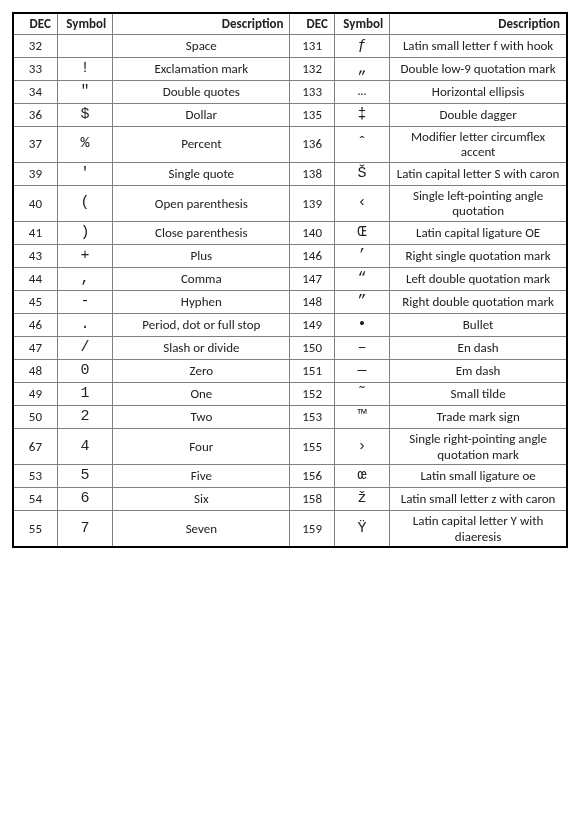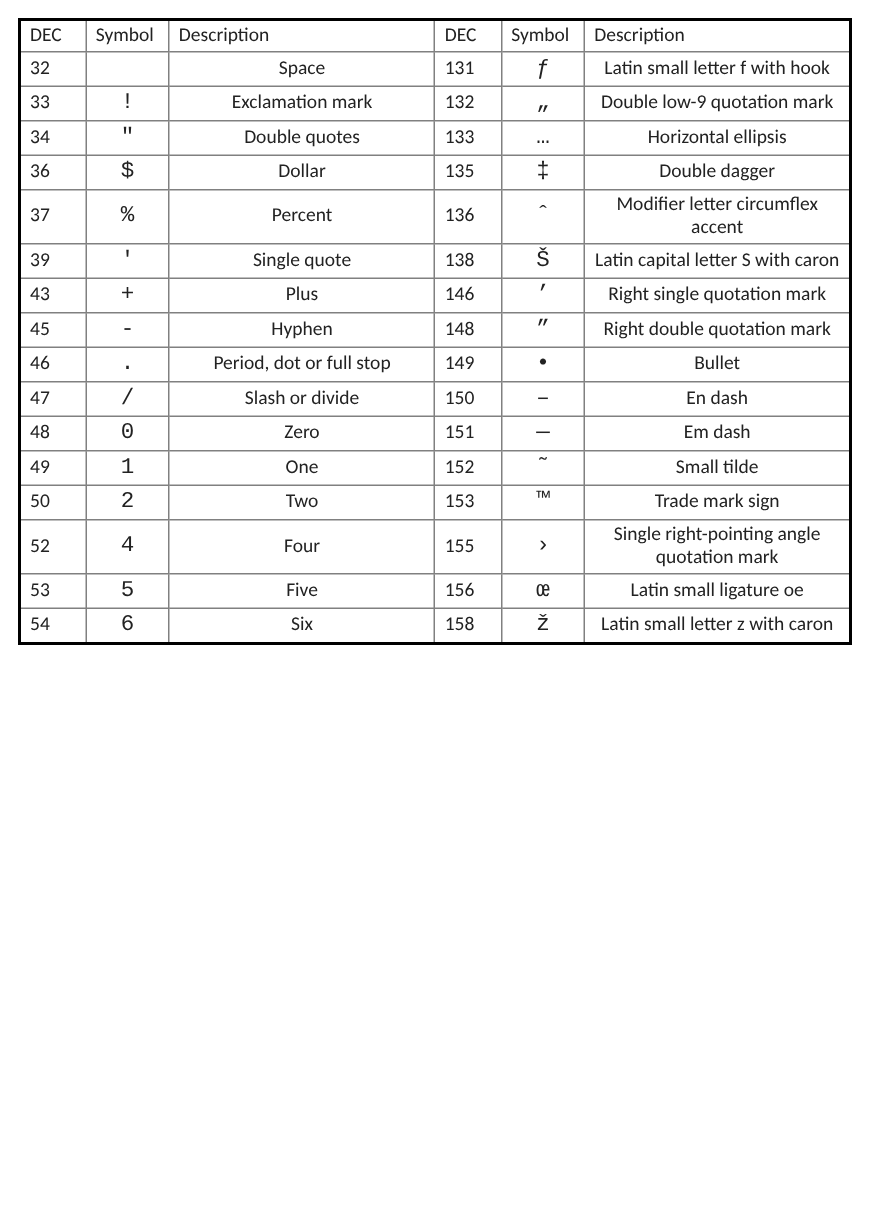--- a/index.html
+++ b/index.html
@@ -23,26 +23,26 @@
   }
   table.ascii col.dec  { width: 8%;  }
   table.ascii col.sym  { width: 10%; }
   table.ascii col.desc { width: 32%; }
   table.ascii th, table.ascii td {
     border: 1px solid #808080;
     padding: 2px 6px;
     line-height: 1.2;
   }
   table.ascii th {
-    font-weight: 400;
-    text-align: left;
+    font-weight: 700;
+    text-align: right;
     white-space: nowrap;
   }
   table.ascii td { vertical-align: middle; }
-  table.ascii td.dec  { text-align: left; }
+  table.ascii td.dec  { text-align: center; }
   table.ascii td.sym  {
     text-align: center;
     font-family: "Courier New", monospace;
     font-size: 15px;
   }
   table.ascii td.desc { text-align: center; }
 </style>
 </head>
 <body>
 
@@ -108,28 +108,52 @@
       </tr>
       <tr>
         <td class="dec">39</td>
         <td class="sym">'</td>
         <td class="desc">Single quote</td>
         <td class="dec">138</td>
         <td class="sym">Š</td>
         <td class="desc">Latin capital letter S with caron</td>
       </tr>
       <tr>
+        <td class="dec">40</td>
+        <td class="sym">(</td>
+        <td class="desc">Open parenthesis</td>
+        <td class="dec">139</td>
+        <td class="sym">‹</td>
+        <td class="desc">Single left-pointing angle quotation</td>
+      </tr>
+      <tr>
+        <td class="dec">41</td>
+        <td class="sym">)</td>
+        <td class="desc">Close parenthesis</td>
+        <td class="dec">140</td>
+        <td class="sym">Œ</td>
+        <td class="desc">Latin capital ligature OE</td>
+      </tr>
+      <tr>
         <td class="dec">43</td>
         <td class="sym">+</td>
         <td class="desc">Plus</td>
         <td class="dec">146</td>
         <td class="sym">’</td>
         <td class="desc">Right single quotation mark</td>
       </tr>
       <tr>
+        <td class="dec">44</td>
+        <td class="sym">,</td>
+        <td class="desc">Comma</td>
+        <td class="dec">147</td>
+        <td class="sym">“</td>
+        <td class="desc">Left double quotation mark</td>
+      </tr>
+      <tr>
         <td class="dec">45</td>
         <td class="sym">-</td>
         <td class="desc">Hyphen</td>
         <td class="dec">148</td>
         <td class="sym">”</td>
         <td class="desc">Right double quotation mark</td>
       </tr>
       <tr>
         <td class="dec">46</td>
         <td class="sym">.</td>
@@ -164,21 +188,21 @@
       </tr>
       <tr>
         <td class="dec">50</td>
         <td class="sym">2</td>
         <td class="desc">Two</td>
         <td class="dec">153</td>
         <td class="sym">™</td>
         <td class="desc">Trade mark sign</td>
       </tr>
       <tr>
-        <td class="dec">52</td>
+        <td class="dec">67</td>
         <td class="sym">4</td>
         <td class="desc">Four</td>
         <td class="dec">155</td>
         <td class="sym">›</td>
         <td class="desc">Single right-pointing angle quotation mark</td>
       </tr>
       <tr>
         <td class="dec">53</td>
         <td class="sym">5</td>
         <td class="desc">Five</td>
@@ -187,14 +211,22 @@
         <td class="desc">Latin small ligature oe</td>
       </tr>
       <tr>
         <td class="dec">54</td>
         <td class="sym">6</td>
         <td class="desc">Six</td>
         <td class="dec">158</td>
         <td class="sym">ž</td>
         <td class="desc">Latin small letter z with caron</td>
       </tr>
+      <tr>
+        <td class="dec">55</td>
+        <td class="sym">7</td>
+        <td class="desc">Seven</td>
+        <td class="dec">159</td>
+        <td class="sym">Ÿ</td>
+        <td class="desc">Latin capital letter Y with diaeresis</td>
+      </tr>
     </tbody>
 </table>
 
 </body></html>

